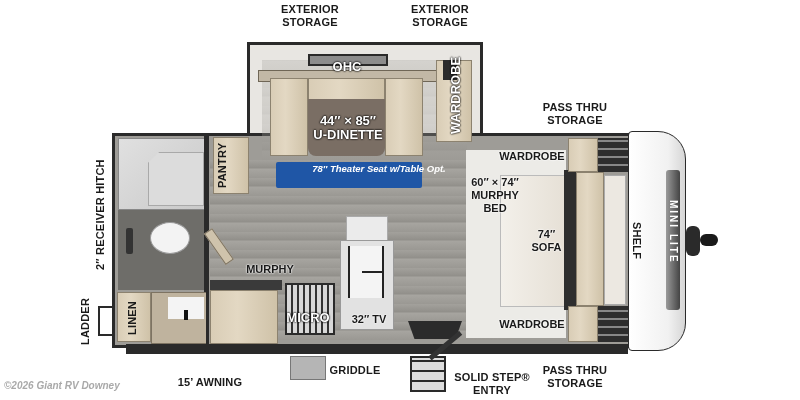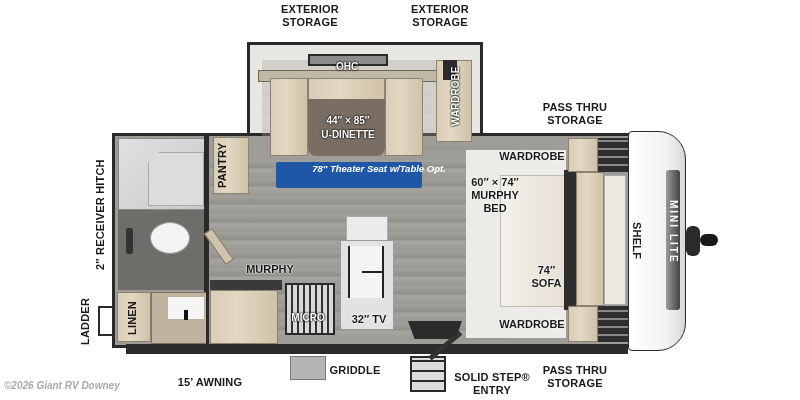--- a/index.html
+++ b/index.html
@@ -1,20 +1,20 @@
 <!DOCTYPE html>
 <html><head>
 <meta charset="utf-8">
 <style>
   html, body { margin:0; padding:0; }
   body { width:800px; height:400px; background:#ffffff; position:relative; overflow:hidden;
          font-family:"Liberation Sans", sans-serif; }
   .abs { position:absolute; }
   .lbl { position:absolute; font-weight:bold; font-size:11px; color:#1a1a1a; text-align:center; line-height:13px; letter-spacing:0.2px; }
-  .lbl-w { position:absolute; font-weight:bold; font-size:10px; color:#ffffff; text-align:center; line-height:13px;
+  .lbl-w { position:absolute; font-weight:bold; font-size:13px; color:#ffffff; text-align:center; line-height:13px;
            text-shadow:0 0 2px #000, 0 0 2px #000; }
   .lbl-d { position:absolute; font-weight:bold; font-size:11px; color:#1a1a1a; text-align:center; line-height:13px;
            text-shadow:0 0 2px #fff, 0 0 2px #fff; }
   .vert { writing-mode:vertical-rl; transform:rotate(180deg); }
   .vert-down { writing-mode:vertical-rl; }
   .floor { background: repeating-linear-gradient(0deg, #9a9893 0px, #a7a5a0 9px, #918f8a 10px, #a3a19c 18px); }
   .wood { background: linear-gradient(90deg, #d9cdb6, #e3d8c3 40%, #cfc2a8); border:1px solid #8c826f; box-sizing:border-box; }
 </style>
 </head>
 <body>
@@ -92,21 +92,21 @@
 <div class="abs" style="left:408px;top:321px;width:54px;height:18px;background:#2b2b2b;clip-path:polygon(0 0,100% 0,88% 100%,12% 100%);"></div>
 
 <div class="abs" style="left:466px;top:150px;width:100px;height:188px;background:#ecebe7;"></div>
 <div class="abs" style="left:500px;top:175px;width:64px;height:130px;background:linear-gradient(90deg,#f3f0ea,#e6e0d6);border:1px solid #bbb;"></div>
 <div class="lbl-d" style="left:496px;top:150px;width:72px;">WARDROBE</div>
 <div class="lbl-d" style="left:460px;top:176px;width:70px;">
   <div>60″ × 74″</div>
   <div>MURPHY</div>
   <div>BED</div>
 </div>
-<div class="lbl-d" style="left:524px;top:228px;width:45px;margin-top:36px;">
+<div class="lbl-d" style="left:524px;top:228px;width:45px;">
   <div>74″</div>
   <div>SOFA</div>
 </div>
 <div class="abs" style="left:564px;top:170px;width:12px;height:140px;background:#2e2e2e;"></div>
 <div class="abs wood" style="left:576px;top:172px;width:28px;height:134px;"></div>
 <div class="abs" style="left:604px;top:175px;width:20px;height:128px;background:#ece8e1;border:1px solid #aaa;"></div>
 <div class="abs wood" style="left:568px;top:138px;width:30px;height:34px;"></div>
 <div class="abs" style="left:598px;top:138px;width:30px;height:34px;background:repeating-linear-gradient(0deg,#2e2e2e 0 6px,#888 6px 8px);"></div>
 <div class="abs wood" style="left:568px;top:306px;width:30px;height:36px;"></div>
 <div class="abs" style="left:598px;top:306px;width:30px;height:36px;background:repeating-linear-gradient(0deg,#2e2e2e 0 6px,#888 6px 8px);"></div>

